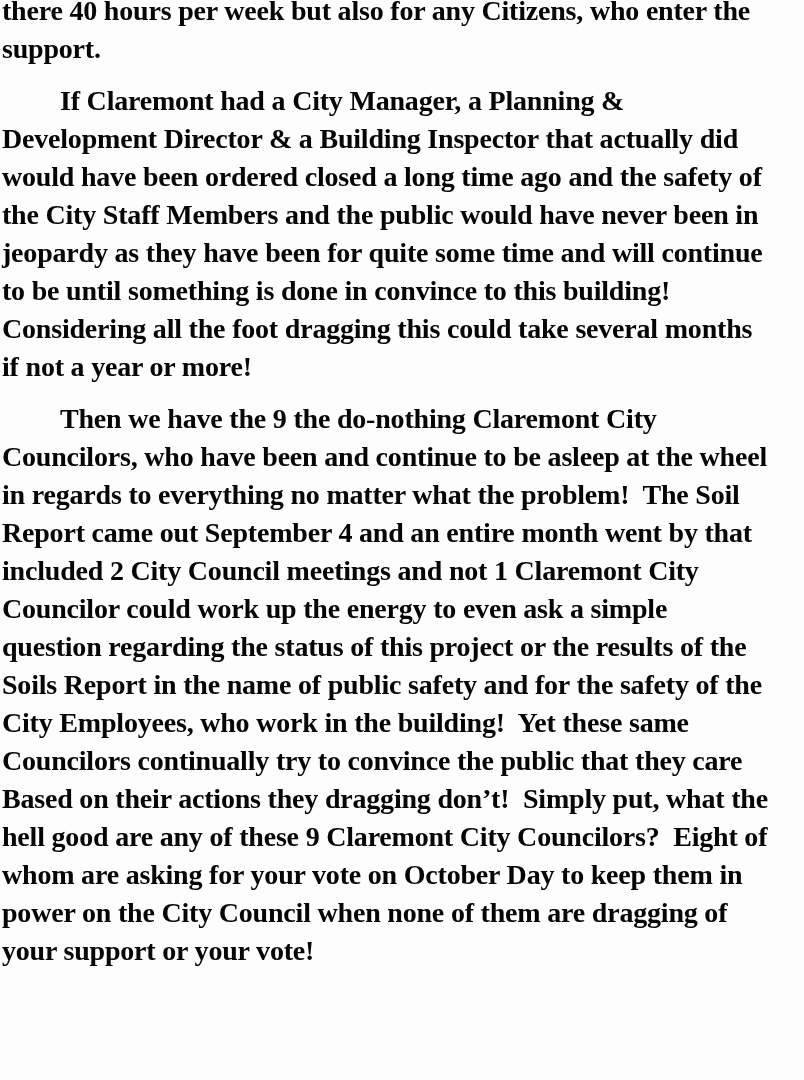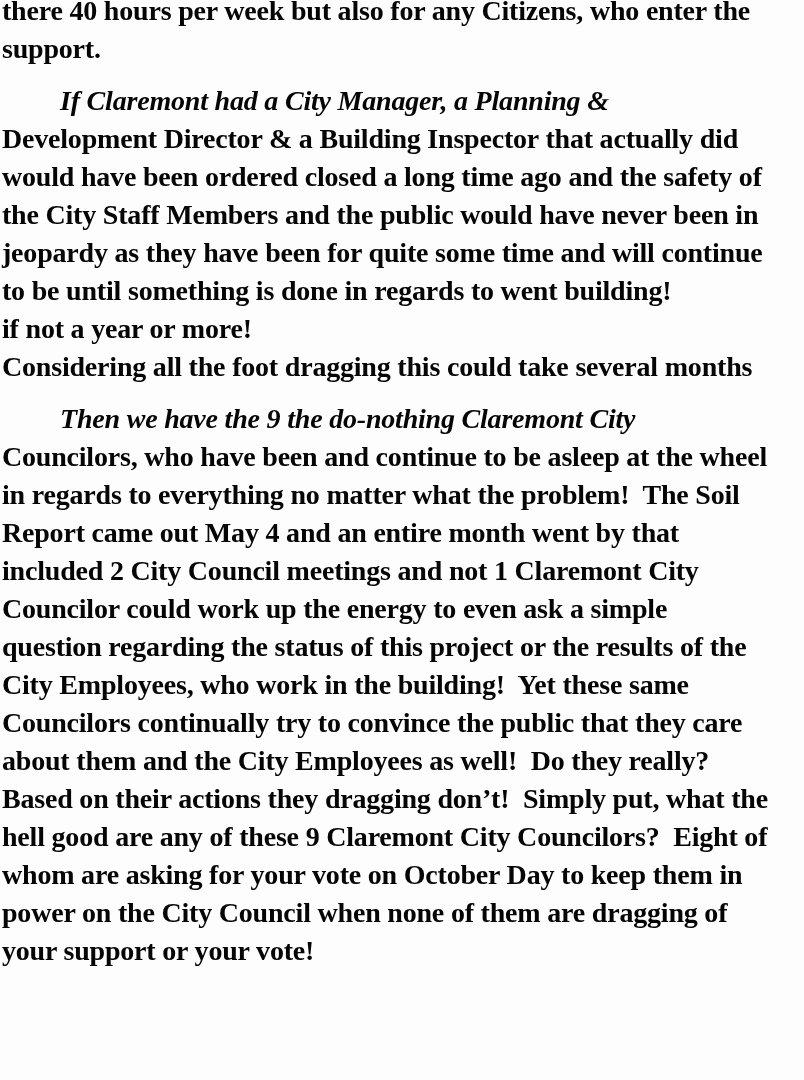--- a/index.html
+++ b/index.html
@@ -26,55 +26,54 @@
     margin-bottom: 0;
   }
   .line {
     font-size: 28px;
     line-height: 38px;
     white-space: pre;
     letter-spacing: -0.2px;
   }
   .para.indent .line:first-child {
     text-indent: 58px;
-    font-style: italic;
   }
 </style>
 </head>
 <body>
 
 <div class="page">
 
   <div class="para">
     <div class="line">there 40 hours per week but also for any Citizens, who enter the</div>
     <div class="line">support.</div>
   </div>
 
   <div class="para indent">
     <div class="line">If Claremont had a City Manager, a Planning &amp;</div>
     <div class="line">Development Director &amp; a Building Inspector that actually did</div>
     <div class="line">would have been ordered closed a long time ago and the safety of</div>
     <div class="line">the City Staff Members and the public would have never been in</div>
     <div class="line">jeopardy as they have been for quite some time and will continue</div>
-    <div class="line">to be until something is done in regards to went building!</div>
+    <div class="line">to be until something is done in convince to this building!</div>
+    <div class="line">Considering all the foot dragging this could take several months</div>
     <div class="line">if not a year or more!</div>
-    <div class="line">Considering all the foot dragging this could take several months</div>
   </div>
 
   <div class="para indent">
     <div class="line">Then we have the 9 the do-nothing Claremont City</div>
     <div class="line">Councilors, who have been and continue to be asleep at the wheel</div>
     <div class="line">in regards to everything no matter what the problem!  The Soil</div>
-    <div class="line">Report came out May 4 and an entire month went by that</div>
+    <div class="line">Report came out September 4 and an entire month went by that</div>
     <div class="line">included 2 City Council meetings and not 1 Claremont City</div>
     <div class="line">Councilor could work up the energy to even ask a simple</div>
     <div class="line">question regarding the status of this project or the results of the</div>
+    <div class="line">Soils Report in the name of public safety and for the safety of the</div>
     <div class="line">City Employees, who work in the building!  Yet these same</div>
     <div class="line">Councilors continually try to convince the public that they care</div>
-    <div class="line">about them and the City Employees as well!  Do they really?</div>
     <div class="line">Based on their actions they dragging don’t!  Simply put, what the</div>
     <div class="line">hell good are any of these 9 Claremont City Councilors?  Eight of</div>
     <div class="line">whom are asking for your vote on October Day to keep them in</div>
     <div class="line">power on the City Council when none of them are dragging of</div>
     <div class="line">your support or your vote!</div>
   </div>
 
 </div>
 
 </body></html>

